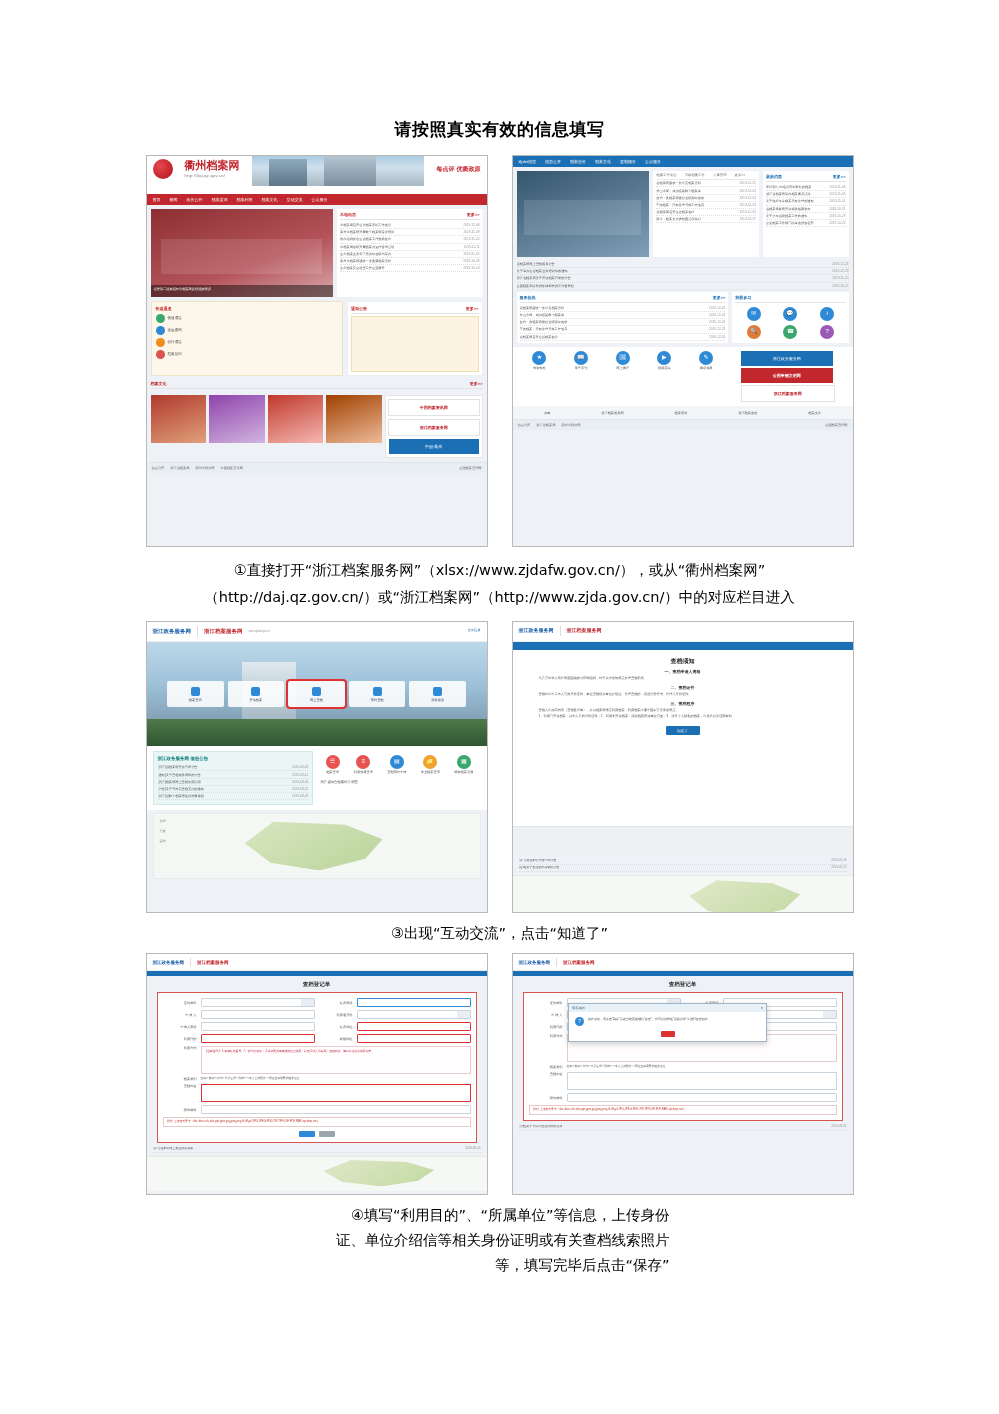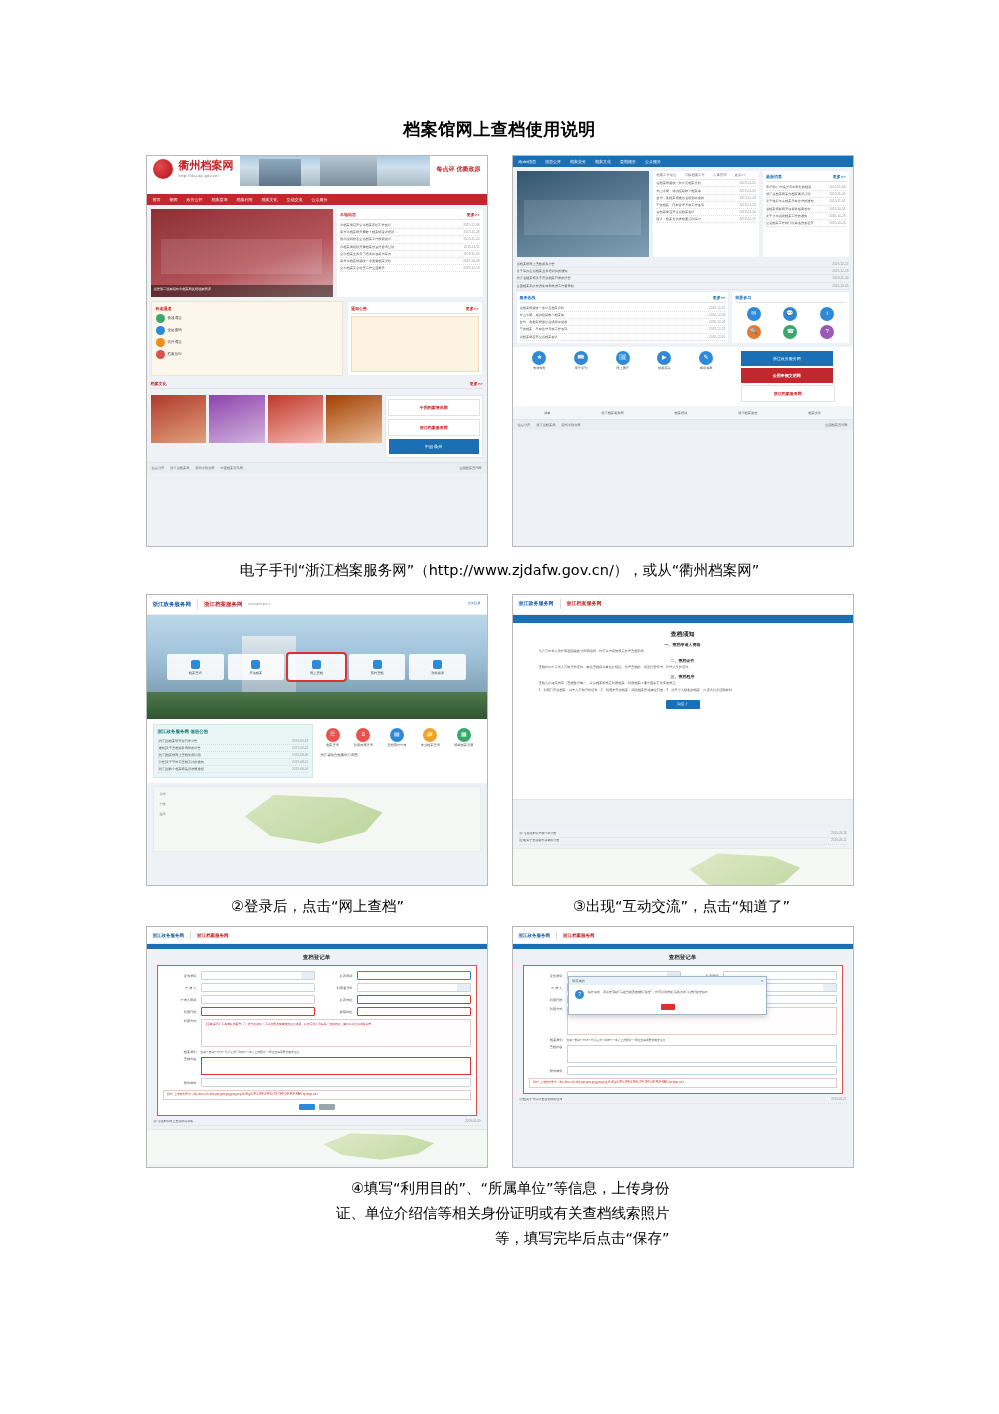--- a/index.html
+++ b/index.html
@@ -59,21 +59,21 @@
     font-size:14.5px;
     line-height:1.85;
     font-family:"DejaVu Sans","Liberation Sans",sans-serif;
   }
 
   
   .site{font-size:3px;line-height:1.25;color:#333;}
   .mini-top{
     background:#fff;
     padding:4px 6px 17px 6px;
-    display:flex;align-items:center;gap:6px;
+    display:flex;align-items:center;gap:12px;
     height:38px;box-sizing:border-box;
     position:relative;
   }
   .logo-red{
     color:#c1272d;font-weight:bold;font-size:11px;
     font-family:"DejaVu Serif","Liberation Serif",serif;
     white-space:nowrap;
   }
   .logo-sub{font-size:4px;color:#777;letter-spacing:0.3px;}
   .logo-mark{
@@ -317,21 +317,21 @@
   }
   .modal-ft{display:flex;justify-content:center;padding:0 0 4px 0;}
   .modal-ok{width:14px;height:5.5px;background:#e03131;border-radius:1px;}
   .sp{flex:1;}
 </style>
 </head>
 <body>
 
 <div class="page">
 
-  <div class="doc-title">档案馆网上查档使用说明</div>
+  <div class="doc-title">请按照真实有效的信息填写</div>
 
   <div class="row">
 
     <div class="shot site" style="height:390px;">
       <div class="mini-top">
         <div class="logo-mark"></div>
         <div>
           <div class="logo-red">衢州档案网</div>
           <div class="logo-sub">http://daj.qz.gov.cn/</div>
         </div>
@@ -642,21 +642,22 @@
         <span>信息公开</span>
         <span>浙江省档案局</span>
         <span>衢州市政府网</span>
         <span class="sp"></span>
         <span>全国档案查询网</span>
       </div>
     </div>
   </div>
 
   <div class="caps-wide">
-    <div>电子手刊“浙江档案服务网”（http://www.zjdafw.gov.cn/），或从“衢州档案网”</div>
+    <div>①直接打开“浙江档案服务网”（xlsx://www.zjdafw.gov.cn/），或从“衢州档案网”</div>
+    <div>（http://daj.qz.gov.cn/）或“浙江档案网”（http://www.zjda.gov.cn/）中的对应栏目进入</div>
   </div>
 
   <div class="row" style="margin-top:10px;">
 
     <div class="shot site" style="height:290px;">
       <div class="nz-head">
         <div class="zj-logo" style="font-size:5.5px;color:#1a5fa8;">浙江政务服务网</div>
         <div style="width:1px;height:11px;background:#ddd;"></div>
         <div class="zj-logo" style="font-size:5.5px;color:#c1272d;">浙江档案服务网</div>
         <div style="font-size:2.6px;color:#999;">www.zjdafw.gov.cn</div>
@@ -781,21 +782,20 @@
             <i>2019-09-12</i>
           </div>
       </div>
       <div class="mini-map">
         <div class="blob"></div>
       </div>
     </div>
   </div>
 
   <div class="cap-row">
-    <div class="cap-block caption cap-center">②登录后，点击“网上查档”</div>
     <div class="cap-block caption cap-center">③出现“互动交流”，点击“知道了”</div>
   </div>
 
   <div class="row" style="margin-top:8px;">
 
     <div class="shot site" style="height:240px;">
       <div class="fm-head">
         <div class="zj-logo" style="font-size:4.5px;color:#1a5fa8;">浙江政务服务网</div>
         <div style="width:1px;height:9px;background:#ddd;"></div>
         <div class="zj-logo" style="font-size:4.5px;color:#c1272d;">浙江档案服务网</div>

